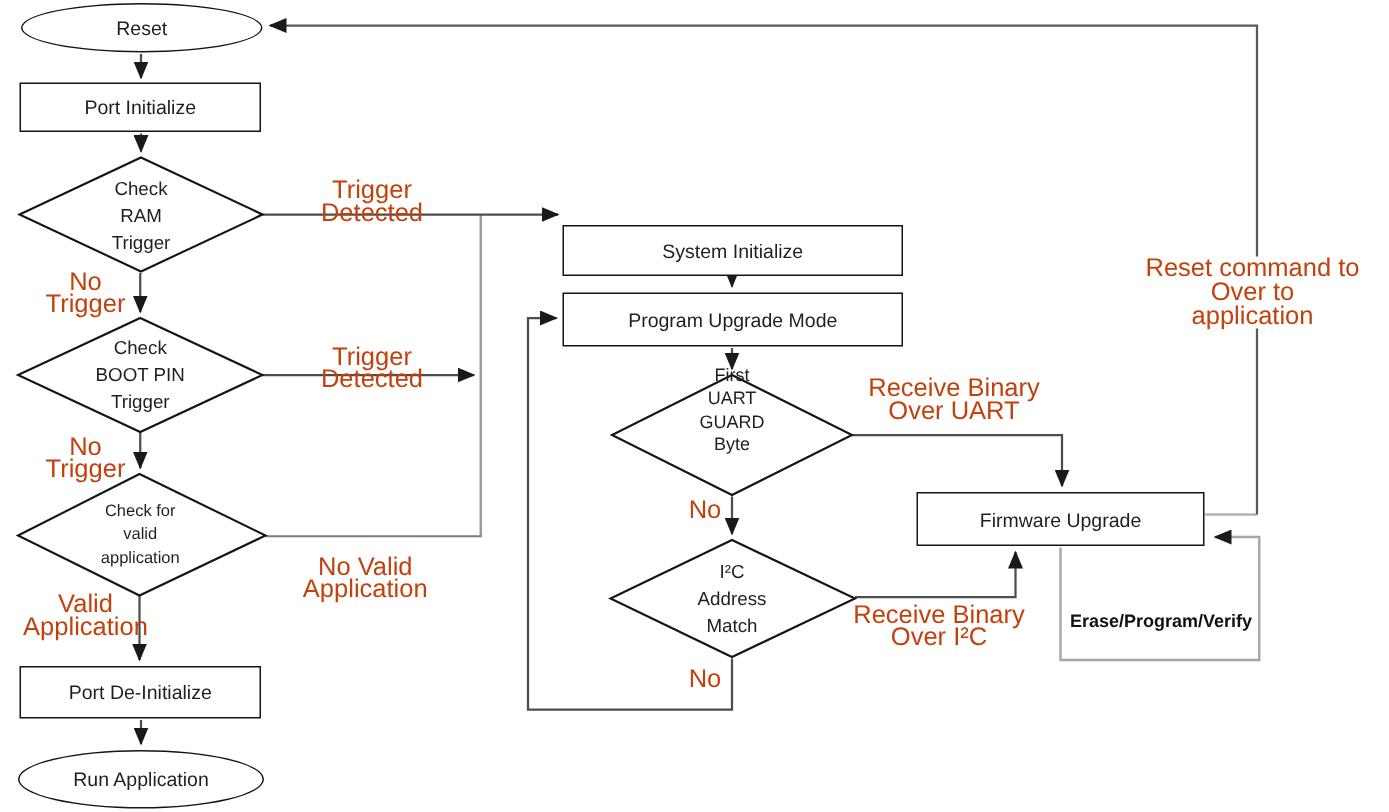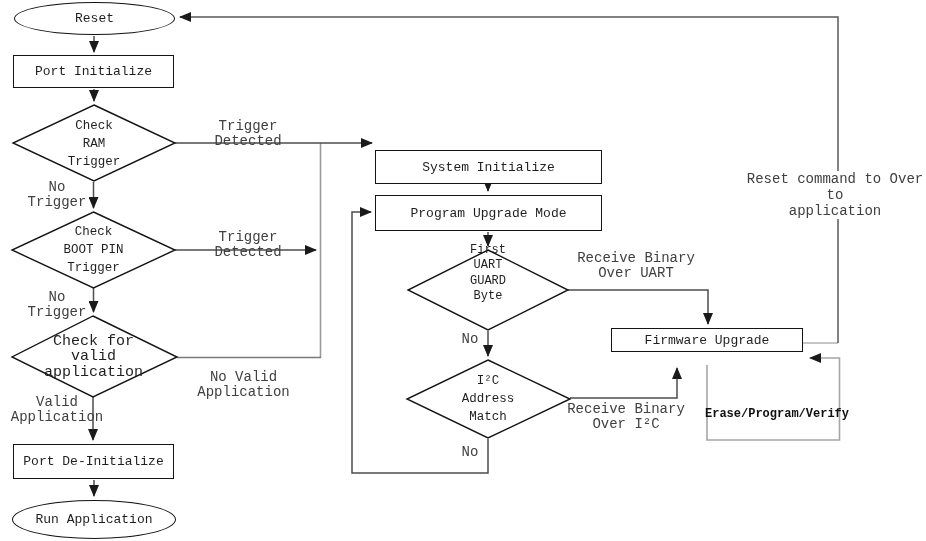--- a/index.html
+++ b/index.html
@@ -1,36 +1,36 @@
 <!DOCTYPE html>
 <html><head>
 <meta charset="utf-8">
 <style>
   html,body{margin:0;padding:0;background:#fff;}
   .canvas{
     position:relative;width:926px;height:541px;background:#ffffff;overflow:hidden;
-    font-family:Liberation Mono, monospace;color:#1f1f1f;border-radius:15px;
+    font-family:Liberation Sans, sans-serif;color:#1f1f1f;border-radius:15px;
   }
   .wires{position:absolute;left:0;top:0;}
   .node{
     position:absolute;display:flex;align-items:center;justify-content:center;
     background:#fff;border:1.7px solid #141414;box-sizing:border-box;
     font-size:13px;color:#1f1f1f;text-align:center;
   }
   .ellipse{border-radius:50%;border-width:1.5px;}
   .dtext{
     position:absolute;display:flex;align-items:center;justify-content:center;
     text-align:center;white-space:pre-line;color:#1f1f1f;
     font-size:12.5px;line-height:18px;
   }
-  .dtext.small{font-size:15px;line-height:15.5px;}
+  .dtext.small{font-size:11px;line-height:15.5px;}
   .dtext.tight{font-size:12px;line-height:15.5px;}
   .lbl{
     position:absolute;text-align:center;white-space:pre-line;
-    font-size:14px;line-height:15px;color:#404040;
+    font-size:17px;line-height:15px;color:#c2410c;
   }
   .lbl.bold{font-weight:bold;font-size:12px;color:#111;}
   .lbl.whitebg{background:#ffffff;line-height:16px;}
 </style>
 </head>
 <body>
 
 <div class="canvas">
 
   <svg class="wires" width="926" height="541" viewBox="0 0 926 541">
@@ -76,21 +76,21 @@
   <div class="node" style="left:13px;top:55px;width:161px;height:33px;">Port Initialize</div>
 
   <div class="node" style="left:13px;top:444px;width:161px;height:35px;">Port De-Initialize</div>
 
   <div class="node ellipse" style="left:12px;top:500px;width:164px;height:39px;">Run Application</div>
 
   <div class="node" style="left:375px;top:126px;width:227px;height:34px;margin-top:24px;">System Initialize</div>
 
   <div class="node" style="left:375px;top:195px;width:227px;height:36px;">Program Upgrade Mode</div>
 
-  <div class="node" style="left:611px;top:328px;width:192px;height:24px;">Firmware Upgrade</div>
+  <div class="node" style="left:611px;top:328px;width:192px;height:36px;">Firmware Upgrade</div>
 
   <div class="dtext" style="left:13px;top:106px;width:162px;height:75px;">Check
 RAM
 Trigger</div>
 
   <div class="dtext" style="left:13px;top:214px;width:161px;height:72px;">Check
 BOOT PIN
 Trigger</div>
 
   <div class="dtext small" style="left:18px;top:320px;width:151px;height:74px;">Check for

